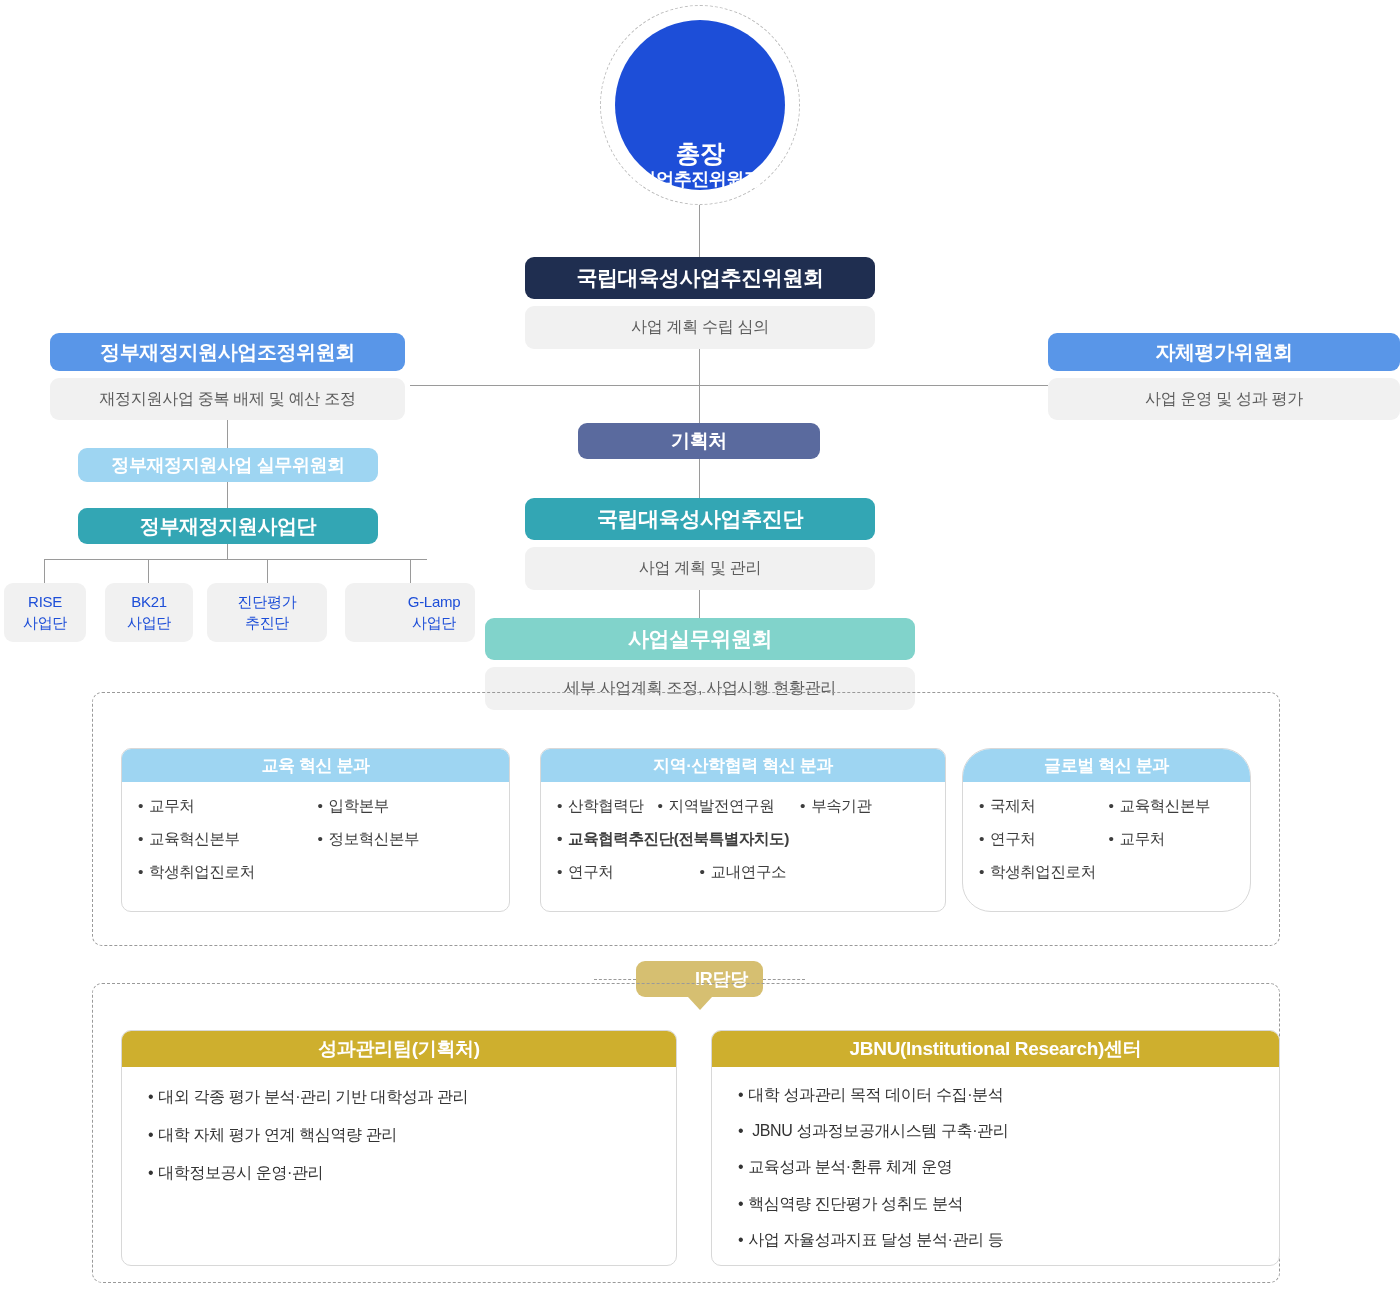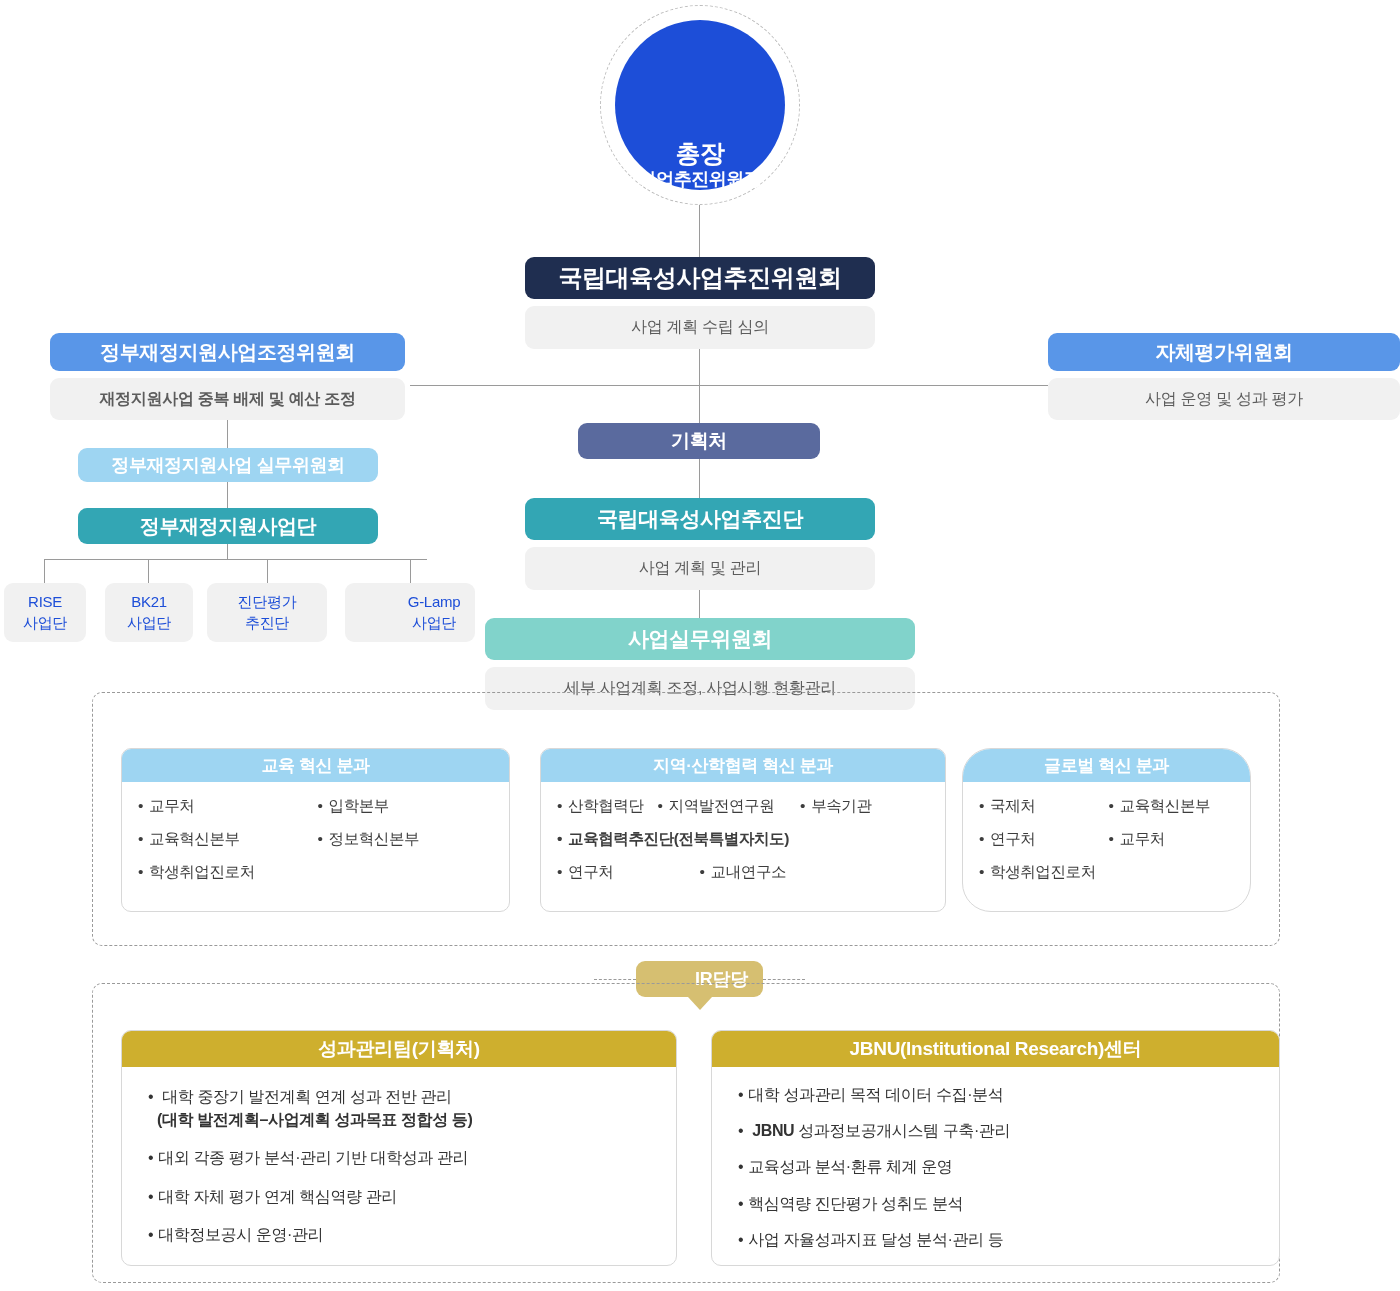--- a/index.html
+++ b/index.html
@@ -81,36 +81,36 @@
   
   .gcard{background:#ffffff;border:1px solid #d8d8d8;border-radius:10px;overflow:hidden;}
   .gcard-hd{
     background:#ceaf2e;color:#ffffff;font-weight:bold;font-size:19px;
     display:flex;align-items:center;justify-content:center;letter-spacing:-0.3px;
   }
   .gcard-bd{padding:18px 20px 14px 26px;}
   .gb{font-size:16px;color:#333;letter-spacing:-0.4px;margin-bottom:15px;line-height:1.45;}
   .gb::before{content:"\2022";margin-right:5px;}
   .gb .cont{display:block;font-weight:bold;padding-left:9px;}
-  .gb b{font-weight:bold;}
+  .gb b{font-weight:normal;}
 </style>
 </head>
 <body>
 
 <div class="canvas">
 
   <div class="abs ring" style="left:600px;top:5px;"></div>
   <div class="abs circle" style="left:615px;top:20px;">
     <div class="l1">총장</div>
     <div class="l2">（사업추진위원장）</div>
   </div>
 
   <div class="abs vline" style="left:699px;top:205px;height:52px;"></div>
 
-  <div class="abs hdr" style="left:525px;top:257px;width:350px;height:42px;background:#1f2e50;font-size:24px;">
+  <div class="abs hdr" style="left:525px;top:257px;width:350px;height:42px;background:#1f2e50;font-size:21px;">
     <span>국립대육성사업추진위원회</span>
   </div>
   <div class="abs sub" style="left:525px;top:306px;width:350px;height:43px;">
     <span>사업 계획 수립 심의</span>
   </div>
 
   <div class="abs vline" style="left:699px;top:349px;height:36px;"></div>
   <div class="abs hline" style="left:410px;top:385px;width:638px;"></div>
   <div class="abs vline" style="left:699px;top:385px;height:41px;"></div>
 
@@ -130,21 +130,21 @@
   <div class="abs hdr" style="left:485px;top:618px;width:430px;height:42px;background:#81d3cb;font-size:21px;">
     <span>사업실무위원회</span>
   </div>
   <div class="abs sub" style="left:485px;top:667px;width:430px;height:43px;">
     <span>세부 사업계획 조정, 사업시행 현황관리</span>
   </div>
 
   <div class="abs hdr" style="left:50px;top:333px;width:355px;height:38px;background:#5996e8;font-size:20px;">
     <span>정부재정지원사업조정위원회</span>
   </div>
-  <div class="abs sub" style="left:50px;top:378px;width:355px;height:42px;font-weight:bold;">
+  <div class="abs sub" style="left:50px;top:378px;width:355px;height:42px;">
     <span>재정지원사업 중복 배제 및 예산 조정</span>
   </div>
   <div class="abs vline" style="left:227px;top:420px;height:28px;"></div>
 
   <div class="abs hdr" style="left:78px;top:448px;width:300px;height:34px;background:#9ed5f2;font-size:18px;">
     <span>정부재정지원사업 실무위원회</span>
   </div>
   <div class="abs vline" style="left:227px;top:482px;height:26px;"></div>
 
   <div class="abs hdr" style="left:78px;top:508px;width:300px;height:36px;background:#33a6b4;font-size:20px;">
@@ -240,24 +240,20 @@
   <div class="abs dashline" style="left:594px;top:979px;width:42px;"></div>
   <div class="abs dashline" style="left:763px;top:979px;width:42px;"></div>
 
   <div class="abs dash" style="left:92px;top:983px;width:1188px;height:300px;"></div>
 
   <div class="abs gcard" style="left:121px;top:1030px;width:556px;height:236px;">
     <div class="gcard-hd" style="height:36px;">
       <span>성과관리팀(기획처)</span>
     </div>
     <div class="gcard-bd">
-      <div class="gb">
-        <span>대학 중장기 발전계획 연계 성과 전반 관리</span>
-        <span class="cont">(대학 발전계획–사업계획 성과목표 정합성 등)</span>
-      </div>
       <div class="gb">대외 각종 평가 분석·관리 기반 대학성과 관리</div>
       <div class="gb">대학 자체 평가 연계 핵심역량 관리</div>
       <div class="gb">대학정보공시 운영·관리</div>
     </div>
   </div>
 
   <div class="abs gcard" style="left:711px;top:1030px;width:569px;height:236px;">
     <div class="gcard-hd" style="height:36px;">
       <span>JBNU(Institutional Research)센터</span>
     </div>

